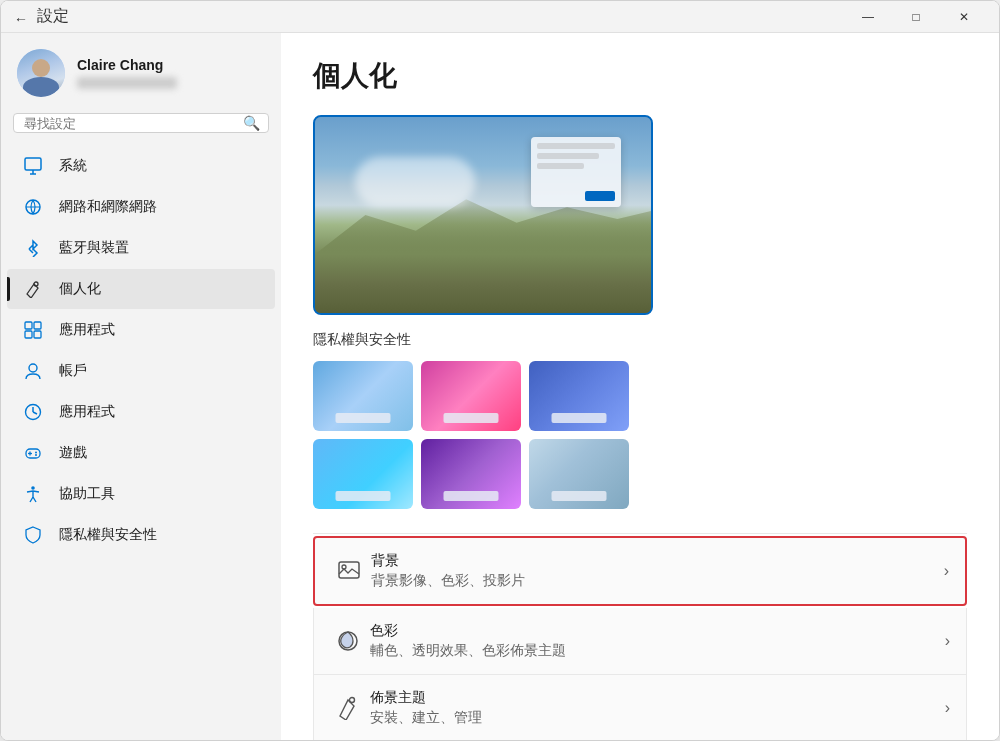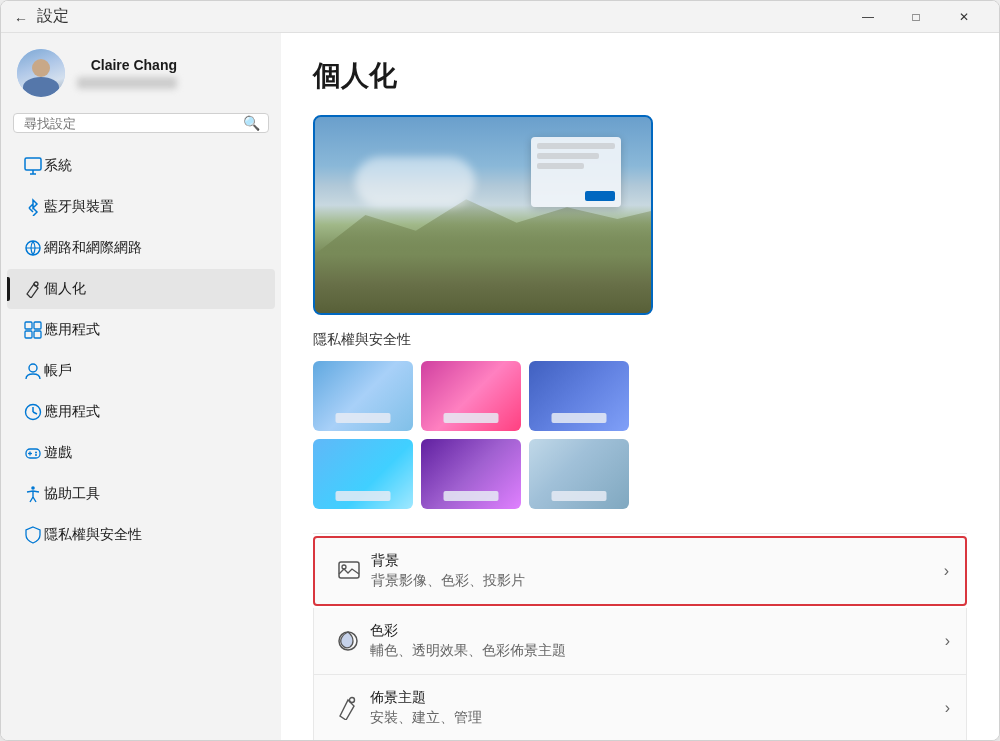--- a/index.html
+++ b/index.html
@@ -85,21 +85,20 @@
       flex-direction: column;
       padding: 0;
       overflow-y: auto;
     }
 
     .user-profile {
       display: flex;
       align-items: center;
       padding: 16px 16px 12px 16px;
       gap: 12px;
-      text-align: right;
     }
 
     .avatar {
       width: 48px;
       height: 48px;
       border-radius: 50%;
       background: linear-gradient(135deg, #8ab4e8, #c8d8f0);
       overflow: hidden;
       flex-shrink: 0;
       display: flex;
@@ -187,21 +186,21 @@
 
     .nav-list {
       list-style: none;
       padding: 4px 0;
       flex: 1;
     }
 
     .nav-item {
       display: flex;
       align-items: center;
-      gap: 1px;
+      gap: 16px;
       padding: 10px 16px;
       cursor: pointer;
       border-radius: 4px;
       margin: 1px 6px;
       font-size: 14px;
       color: #1a1a1a;
       position: relative;
     }
 
     .nav-item.active {
@@ -480,35 +479,35 @@
             <svg width="18" height="18" viewBox="0 0 18 18" fill="none">
               <rect x="1" y="1" width="16" height="12" rx="1.5" stroke="#0078d4" stroke-width="1.5" fill="none"></rect>
               <line x1="6" y1="17" x2="12" y2="17" stroke="#0078d4" stroke-width="1.5"></line>
               <line x1="9" y1="13" x2="9" y2="17" stroke="#0078d4" stroke-width="1.5"></line>
             </svg>
           </div>
           <span>系統</span>
         </li>
         <li class="nav-item">
           <div class="nav-icon">
-            <svg width="18" height="18" viewBox="0 0 18 18" fill="#0078d4">
-              <path d="M9 2 L13 6 L9 10 L9 2Z M9 10 L13 14 L9 18 M9 6 L5 10 M9 14 L5 10" stroke="#0078d4" stroke-width="1.5" fill="none"></path>
-            </svg>
-          </div>
-          <span>藍牙與裝置</span>
-        </li>
-        <li class="nav-item">
-          <div class="nav-icon">
             <svg width="18" height="18" viewBox="0 0 18 18" fill="none">
               <circle cx="9" cy="9" r="7" stroke="#0078d4" stroke-width="1.5"></circle>
               <path d="M9 2 Q13 9 9 16 M9 2 Q5 9 9 16" stroke="#0078d4" stroke-width="1.2"></path>
               <line x1="2" y1="9" x2="16" y2="9" stroke="#0078d4" stroke-width="1.2"></line>
             </svg>
           </div>
           <span>網路和網際網路</span>
+        </li>
+        <li class="nav-item">
+          <div class="nav-icon">
+            <svg width="18" height="18" viewBox="0 0 18 18" fill="#0078d4">
+              <path d="M9 2 L13 6 L9 10 L9 2Z M9 10 L13 14 L9 18 M9 6 L5 10 M9 14 L5 10" stroke="#0078d4" stroke-width="1.5" fill="none"></path>
+            </svg>
+          </div>
+          <span>藍牙與裝置</span>
         </li>
         <li class="nav-item active">
           <div class="nav-icon">
             <svg width="18" height="18" viewBox="0 0 18 18" fill="none">
               <path d="M3 14 L10 4 L14 8 L7 18 Z" stroke="#333" stroke-width="1.3" fill="none"></path>
               <circle cx="12" cy="4" r="2" stroke="#333" stroke-width="1.3" fill="none"></circle>
             </svg>
           </div>
           <span>個人化</span>
         </li>

